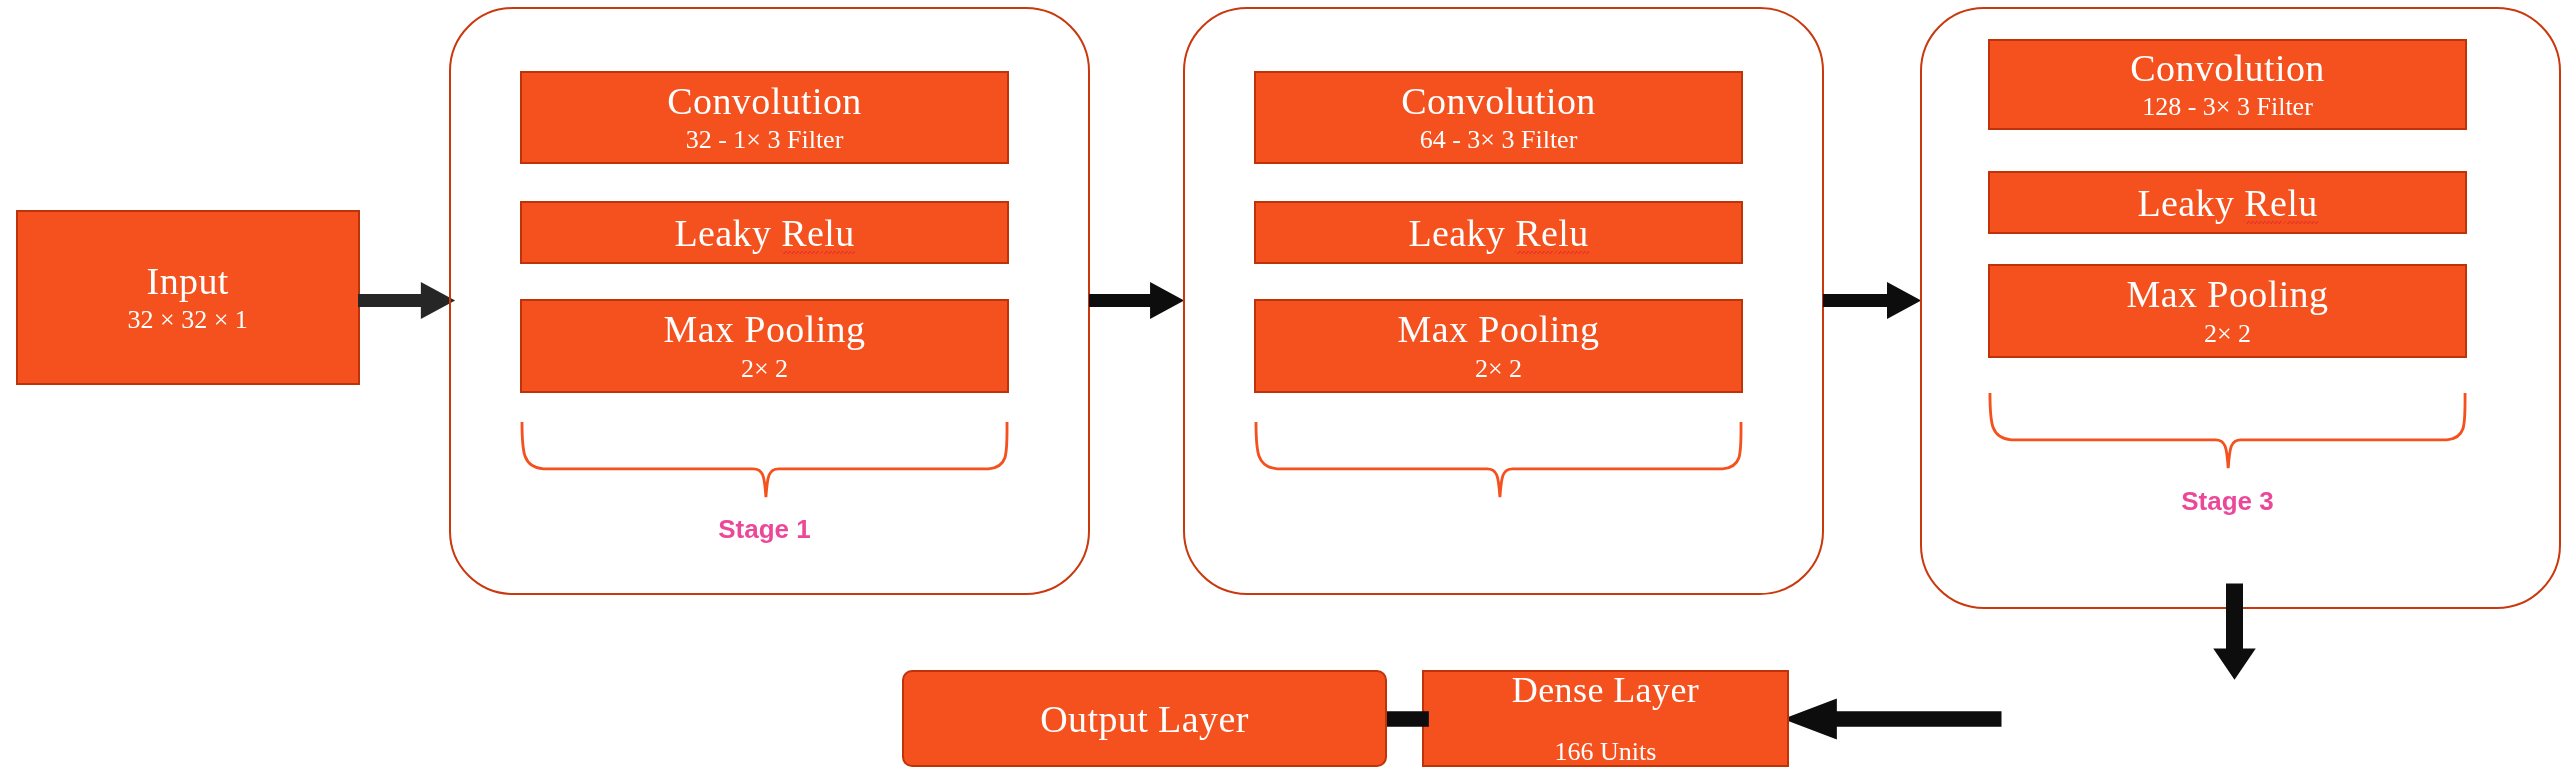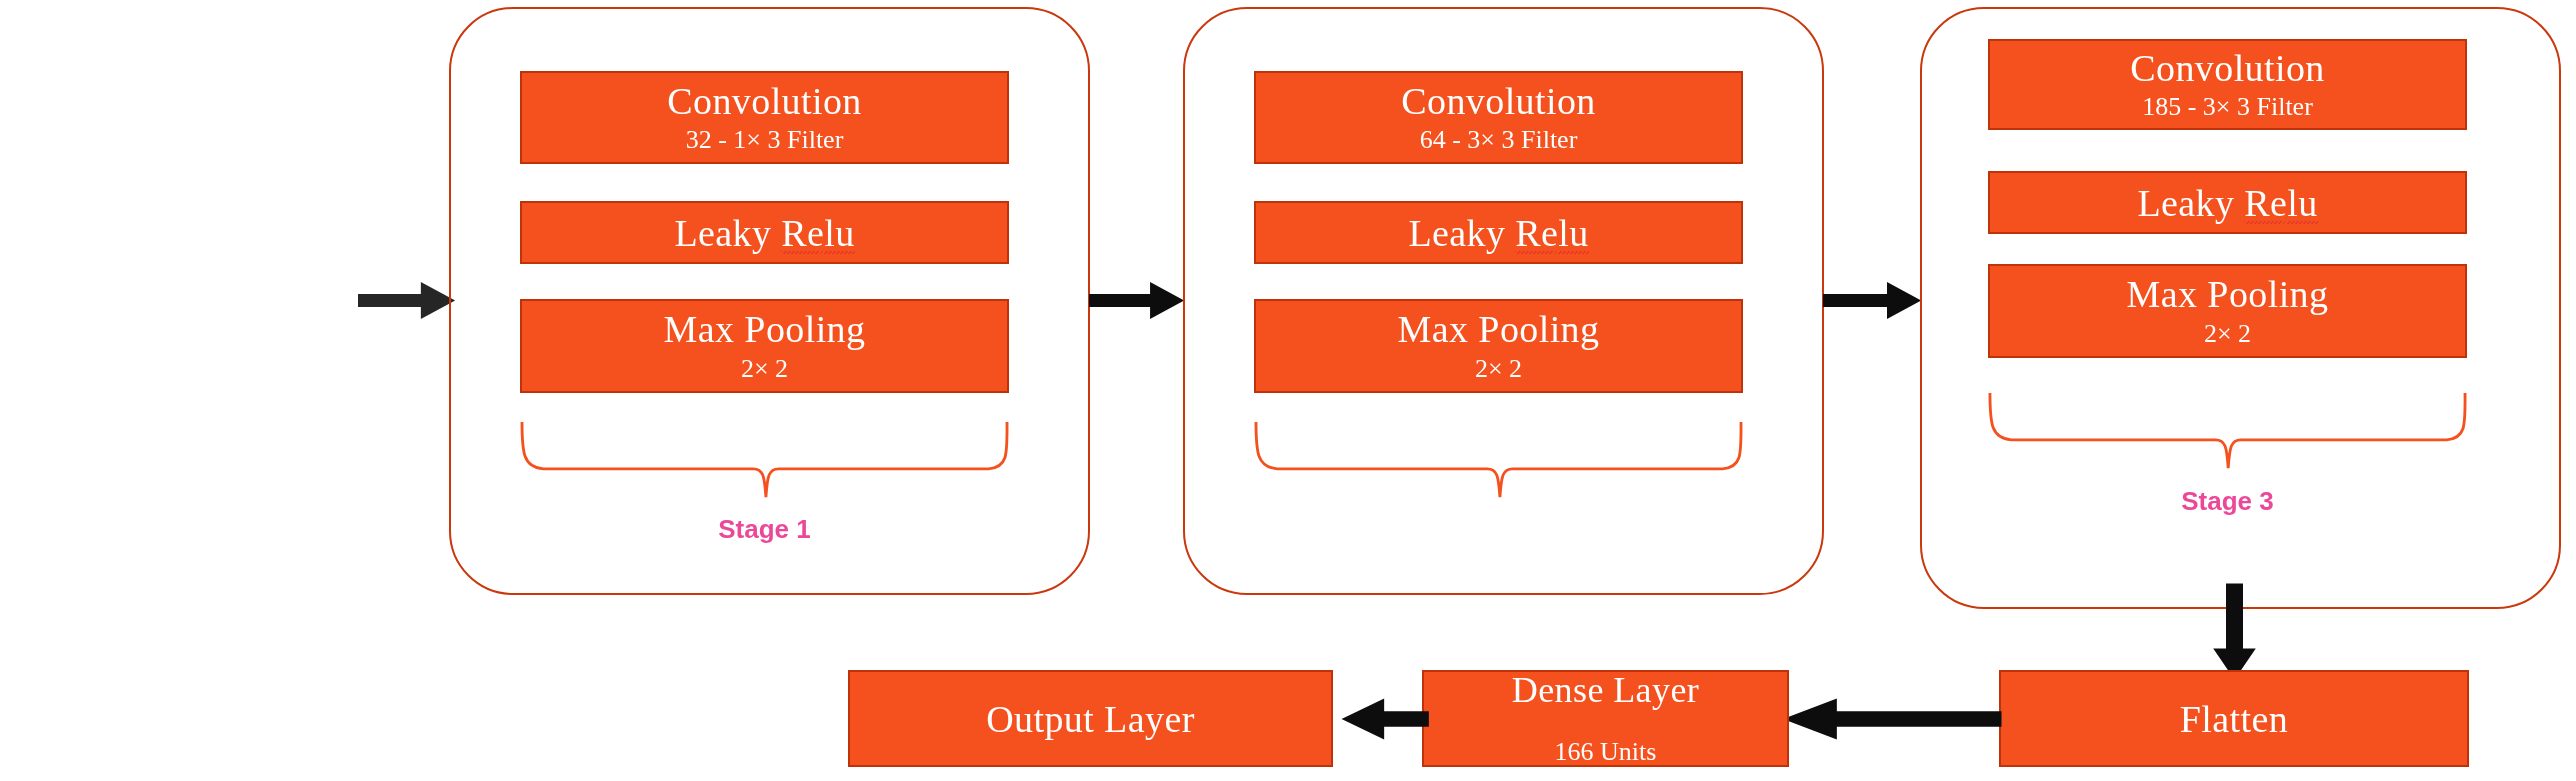--- a/index.html
+++ b/index.html
@@ -63,20 +63,24 @@
   .brace{position:absolute;}
 
   
   .arrow{position:absolute;}
 </style>
 </head>
 <body>
 
 <div id="canvas">
 
+  <div class="ob" style="left:15.7px; top:210px; width:344px; height:175px;">
+    <div class="t1">Input</div>
+    <div class="t2">32 × 32 × 1</div>
+  </div>
 
   <svg class="arrow" style="left:358px; top:279px;" width="100" height="43" viewBox="0 0 140 60">
     <path d="M0 21 L88 21 L88 4 L136 30 L88 56 L88 39 L0 39 Z" fill="#262626"></path>
   </svg>
 
   <div class="stage-card" style="left:449px; top:7.1px; width:641px; height:588px;"></div>
 
   <div class="ob" style="left:520px; top:71px; width:489px; height:93px;">
     <div class="t1">Convolution</div>
     <div class="t2">32 - 1× 3 Filter</div>
@@ -125,21 +129,21 @@
 
 
   <svg class="arrow" style="left:1823px; top:279px;" width="101" height="43" viewBox="0 0 142 60">
     <path d="M0 21 L90 21 L90 4 L138 30 L90 56 L90 39 L0 39 Z" fill="#0d0d0d"></path>
   </svg>
 
   <div class="stage-card" style="left:1920px; top:7.1px; width:641px; height:602px;"></div>
 
   <div class="ob" style="left:1988px; top:39px; width:479px; height:91px;">
     <div class="t1">Convolution</div>
-    <div class="t2">185 - 3× 3 Filter</div>
+    <div class="t2">128 - 3× 3 Filter</div>
   </div>
 
   <div class="ob" style="left:1988px; top:171px; width:479px; height:63px;">
     <div class="t1"><span>Leaky </span><span class="squig">Relu</span></div>
   </div>
 
   <div class="ob" style="left:1988px; top:264px; width:479px; height:94px;">
     <div class="t1">Max Pooling</div>
     <div class="t2">2× 2</div>
   </div>
@@ -148,35 +152,32 @@
     <path d="M4 0 C4 44, 6 64, 34 66 L322 66 C336 66, 338 76, 340 106
              C342 76, 344 66, 358 66 L648 66 C676 64, 674 44, 674 0" fill="none" stroke="#F4511E" stroke-width="4"></path>
   </svg>
 
   <div class="stage-label" style="left:1988px; top:486px; width:479px;">Stage 3</div>
 
   <svg class="arrow" style="left:2209px; top:583px;" width="51" height="100" viewBox="0 0 72 140">
     <path d="M24 0 L48 0 L48 92 L66 92 L36 136 L6 92 L24 92 Z" fill="#0d0d0d"></path>
   </svg>
 
-  <div class="ob" style="left:1999px; top:670px; width:470px; height:97px;">
-    <div class="t1">Flatten</div>
-  </div>
 
   <svg class="arrow" style="left:1781px; top:697px;" width="221" height="44" viewBox="0 0 310 62">
     <path d="M310 20 L78 20 L78 2 L2 31 L78 60 L78 42 L310 42 Z" fill="#0d0d0d"></path>
   </svg>
 
   <div class="ob" style="left:1422px; top:670px; width:367px; height:97px;justify-content:space-between;">
     <div class="t1 small">Dense Layer</div>
     <div class="t2">166 Units</div>
   </div>
 
   <svg class="arrow" style="left:1340px; top:697px;" width="89" height="44" viewBox="0 0 125 62">
     <path d="M125 20 L62 20 L62 2 L2 31 L62 60 L62 42 L125 42 Z" fill="#0d0d0d"></path>
   </svg>
 
-  <div class="ob" style="left:848px; top:670px; width:485px; height:97px;">
+  <div class="ob" style="left:902px; top:670px; width:485px; height:97px;border-radius:10px;">
     <div class="t1">Output Layer</div>
   </div>
 
 </div>
 
 
 </body></html>

